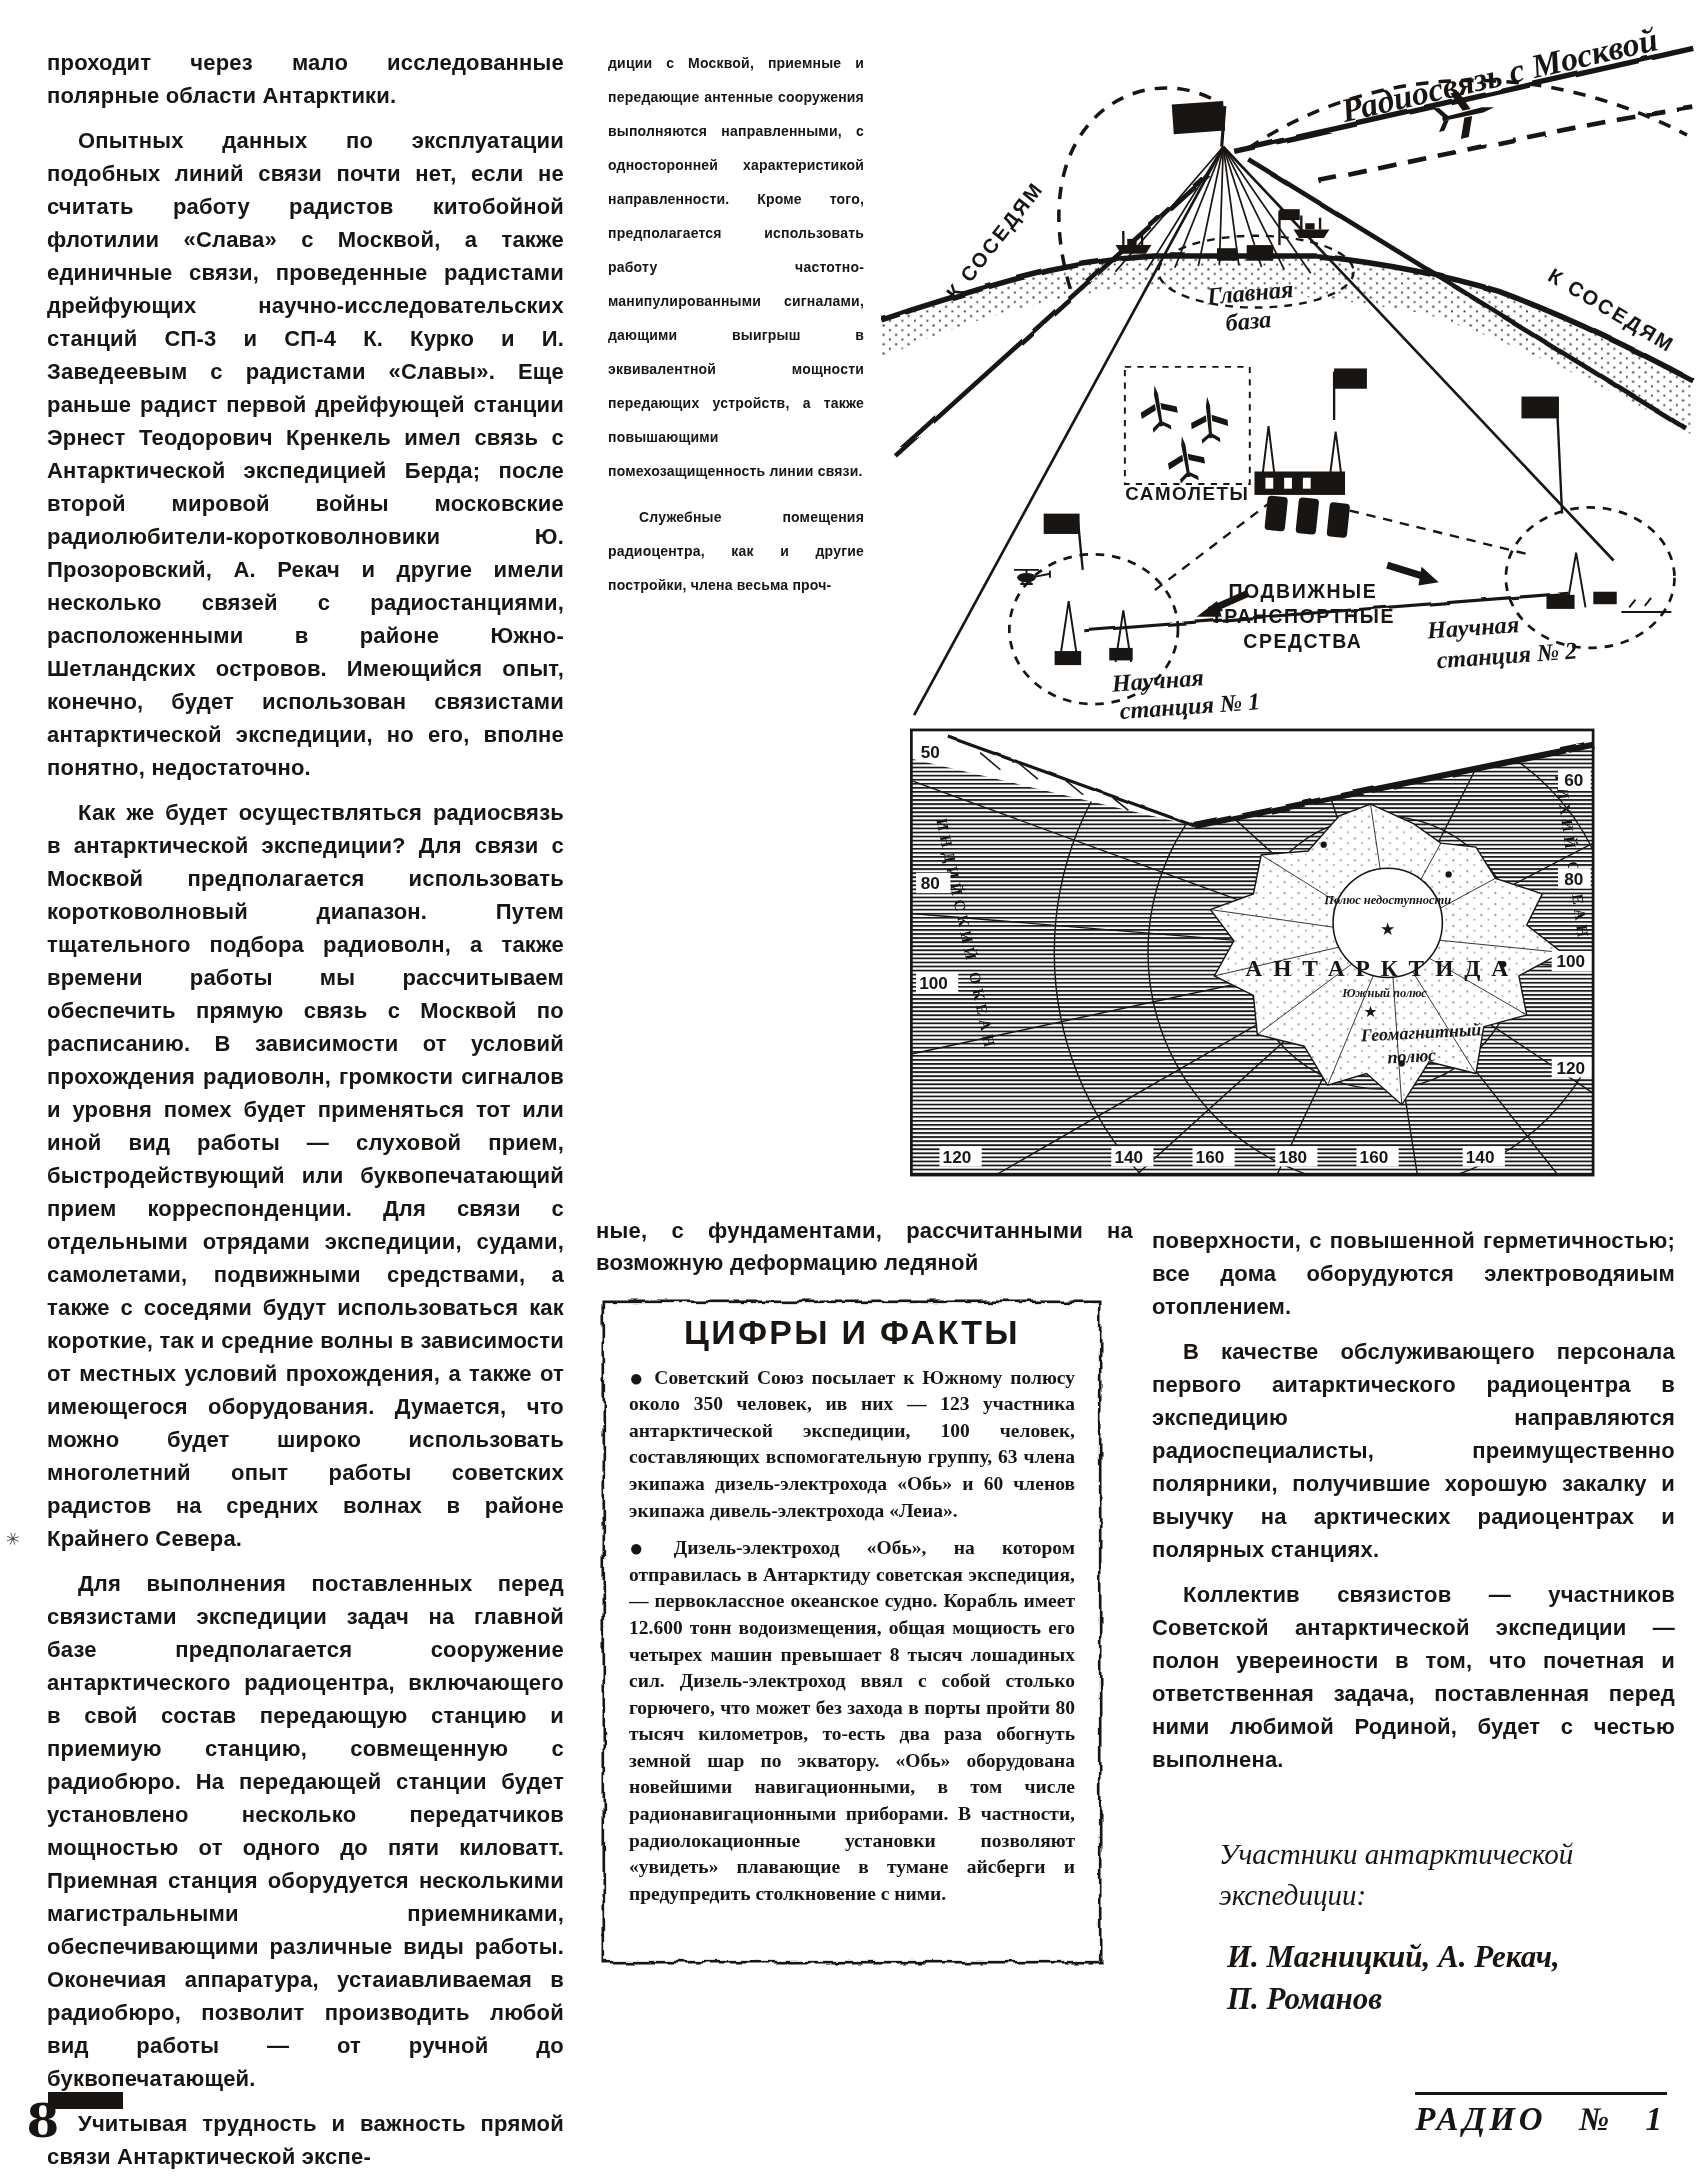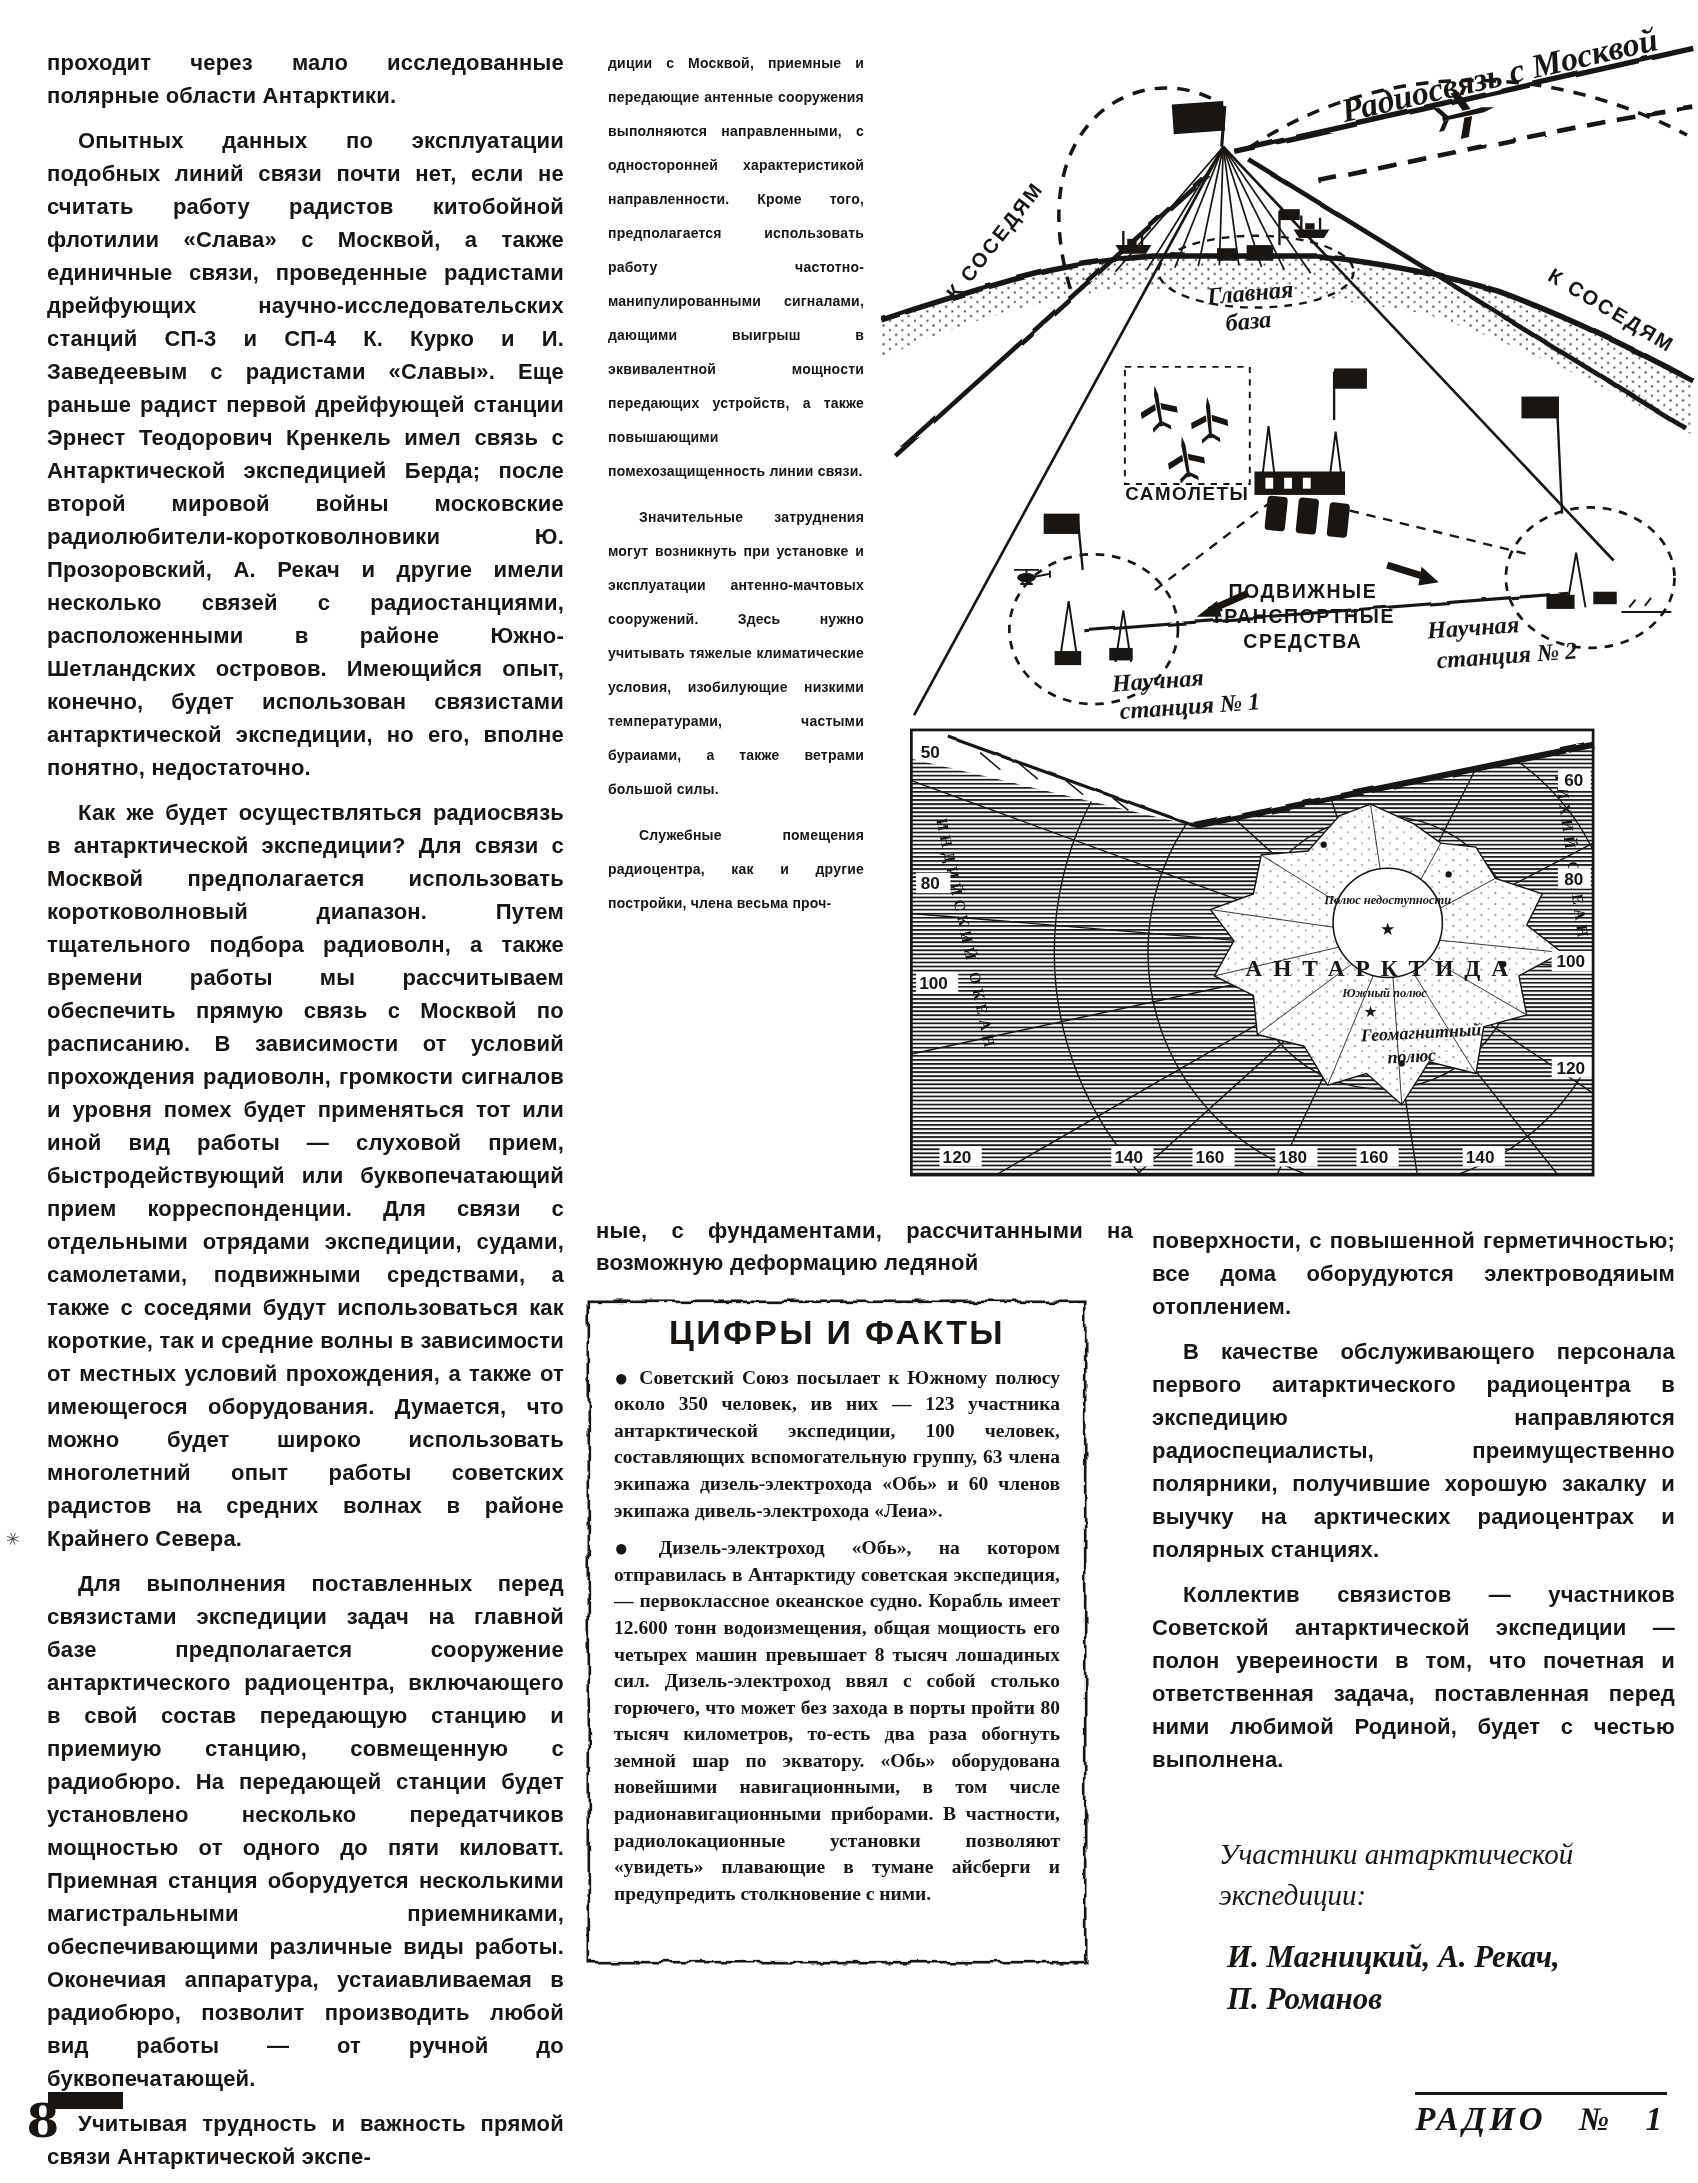--- a/index.html
+++ b/index.html
@@ -15,21 +15,21 @@
   .col-mid{left:596px;top:34px;width:280px;font-size:14px;line-height:34px;}
   .bridge{position:absolute;left:596px;top:1215px;width:537px;font-size:22px;line-height:32px;
           font-weight:700;text-align:justify;letter-spacing:0.2px;}
   .col-right{left:1140px;top:1212px;width:547px;font-size:22px;line-height:33px;}
   
   .sig{position:absolute;left:1219px;top:1834px;width:449px;text-align:left;
        font-family:"Liberation Serif",serif;font-style:italic;}
   .sig .role{font-size:29px;line-height:41px;font-weight:400;margin:0 0 20.3px 0;}
   .sig .names{font-size:31px;line-height:42px;font-weight:700;margin:8px;}
   
-  .factbox{position:absolute;left:581px;top:1294px;width:512px;height:676px;}
+  .factbox{position:absolute;left:596px;top:1294px;width:512px;height:676px;}
   .factbox svg.border{position:absolute;inset:0;width:100%;height:100%;}
   .factbox .inner{position:absolute;left:33px;top:20.3px;right:33px;bottom:15.6px;overflow:hidden;
                   font-family:"Liberation Serif",serif;font-weight:700;
                   font-size:19.5px;line-height:26.6px;text-align:justify;}
   .factbox h2{margin:4.7px 0 19px 0;text-align:center;font-family:"Liberation Sans",sans-serif;
               font-size:34px;letter-spacing:2.3px;font-weight:700;}
   .factbox p.fact{margin:0 0 11px 0;}
   .factbox .bullet{font-size:24px;line-height:7.8px;vertical-align:-2.3px;padding-right:7.8px;}
   
   .pageno-bar{position:absolute;left:48px;top:2092px;width:75px;height:17px;background:var(--ink,#181512);}
@@ -55,21 +55,20 @@
   <div class="col col-left" lang="ru">
     <p class="noind">проходит через мало исследованные полярные области Антарктики.</p>
     <p>Опытных данных по эксплуатации подобных линий связи почти нет, если не считать работу радистов китобойной флотилии «Слава» с Москвой, а также единичные связи, проведенные радистами дрейфующих научно-исследовательских станций СП-3 и СП-4 К. Курко и И. Заведеевым с радистами «Славы». Еще раньше радист первой дрейфующей станции Эрнест Теодорович Кренкель имел связь с Антарктической экспедицией Берда; после второй мировой войны московские радиолюбители-коротковолновики Ю. Прозоровский, А. Рекач и другие имели несколько связей с радиостанциями, расположенными в районе Южно-Шетландских островов. Имеющийся опыт, конечно, будет использован связистами антарктической экспедиции, но его, вполне понятно, недостаточно.</p>
     <p>Как же будет осуществляться радиосвязь в антарктической экспедиции? Для связи с Москвой предполагается использовать коротковолновый диапазон. Путем тщательного подбора радиоволн, а также времени работы мы рассчитываем обеспечить прямую связь с Москвой по расписанию. В зависимости от условий прохождения радиоволн, громкости сигналов и уровня помех будет применяться тот или иной вид работы — слуховой прием, быстродействующий или буквопечатающий прием корреспонденции. Для связи с отдельными отрядами экспедиции, судами, самолетами, подвижными средствами, а также с соседями будут использоваться как короткие, так и средние волны в зависимости от местных условий прохождения, а также от имеющегося оборудования. Думается, что можно будет широко использовать многолетний опыт работы советских радистов на средних волнах в районе Крайнего Севера.</p>
     <p>Для выполнения поставленных перед связистами экспедиции задач на главной базе предполагается сооружение антарктического радиоцентра, включающего в свой состав передающую станцию и приемиую станцию, совмещенную с радиобюро. На передающей станции будет установлено несколько передатчиков мощностью от одного до пяти киловатт. Приемная станция оборудуется несколькими магистральными приемниками, обеспечивающими различные виды работы. Оконечиая аппаратура, устаиавливаемая в радиобюро, позволит производить любой вид работы — от ручной до буквопечатающей.</p>
     <p>Учитывая трудность и важность прямой связи Антарктической экспе-</p>
   </div>
 
   <div class="col col-mid" lang="ru">
     <p class="noind">диции с Москвой, приемные и передающие антенные сооружения выполняются направленными, с односторонней характеристикой направленности. Кроме того, предполагается использовать работу частотно-манипулированными сигналами, дающими выигрыш в эквивалентной мощности передающих устройств, а также повышающими помехозащищенность линии связи.</p>
-    <p>Значительные затруднения могут возникнуть при установке и эксплуатации антенно-мачтовых сооружений. Здесь нужно учитывать тяжелые климатические условия, изобилующие низкими температурами, частыми бураиами, а также ветрами большой силы.</p>
     <p>Служебные помещения радиоцентра, как и другие постройки, члена весьма проч-</p>
   </div>
 
   <div class="bridge" lang="ru">ные, с фундаментами, рассчитанными на возможную деформацию ледяной</div>
 
   <svg class="illus" viewBox="0 0 1047 912">
     <defs>
       <filter id="i-rough" x="-10%" y="-10%" width="120%" height="120%">
         <feTurbulence type="fractalNoise" baseFrequency="0.02" numOctaves="2" seed="7" result="n"></feTurbulence>
         <feDisplacementMap in="SourceGraphic" in2="n" scale="5"></feDisplacementMap>

